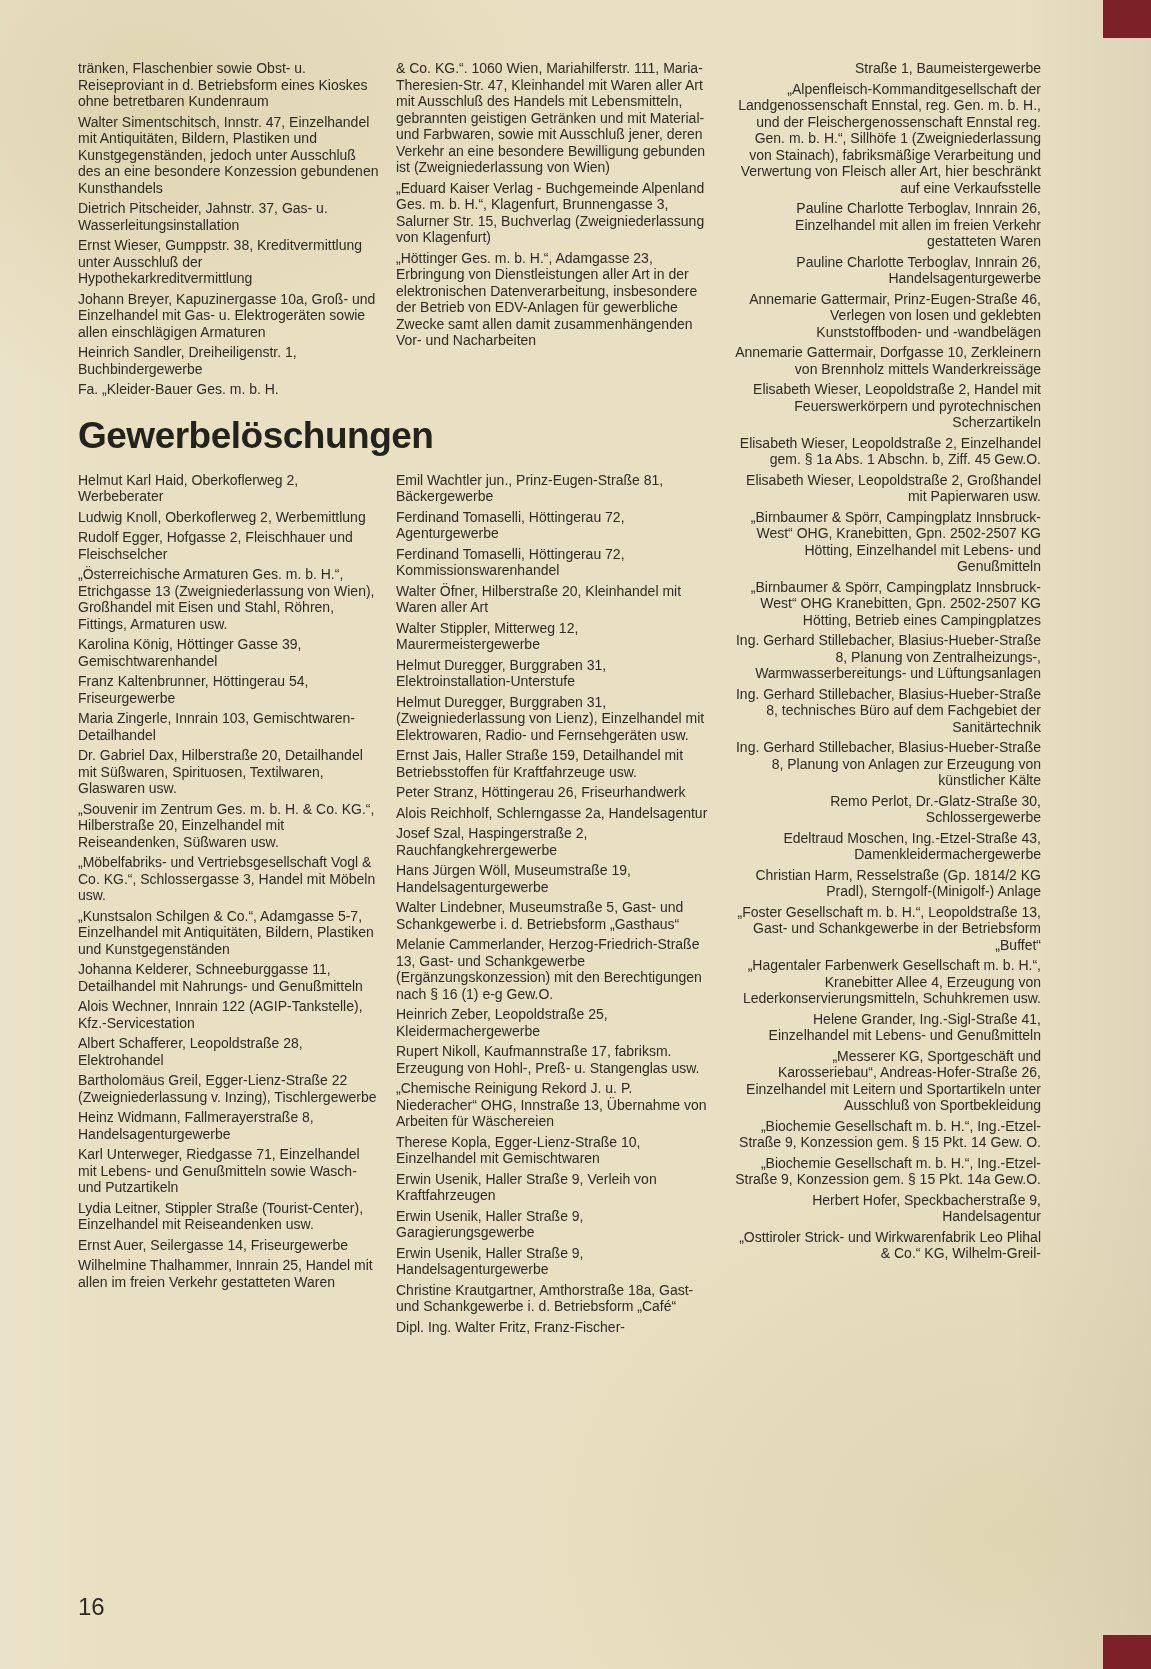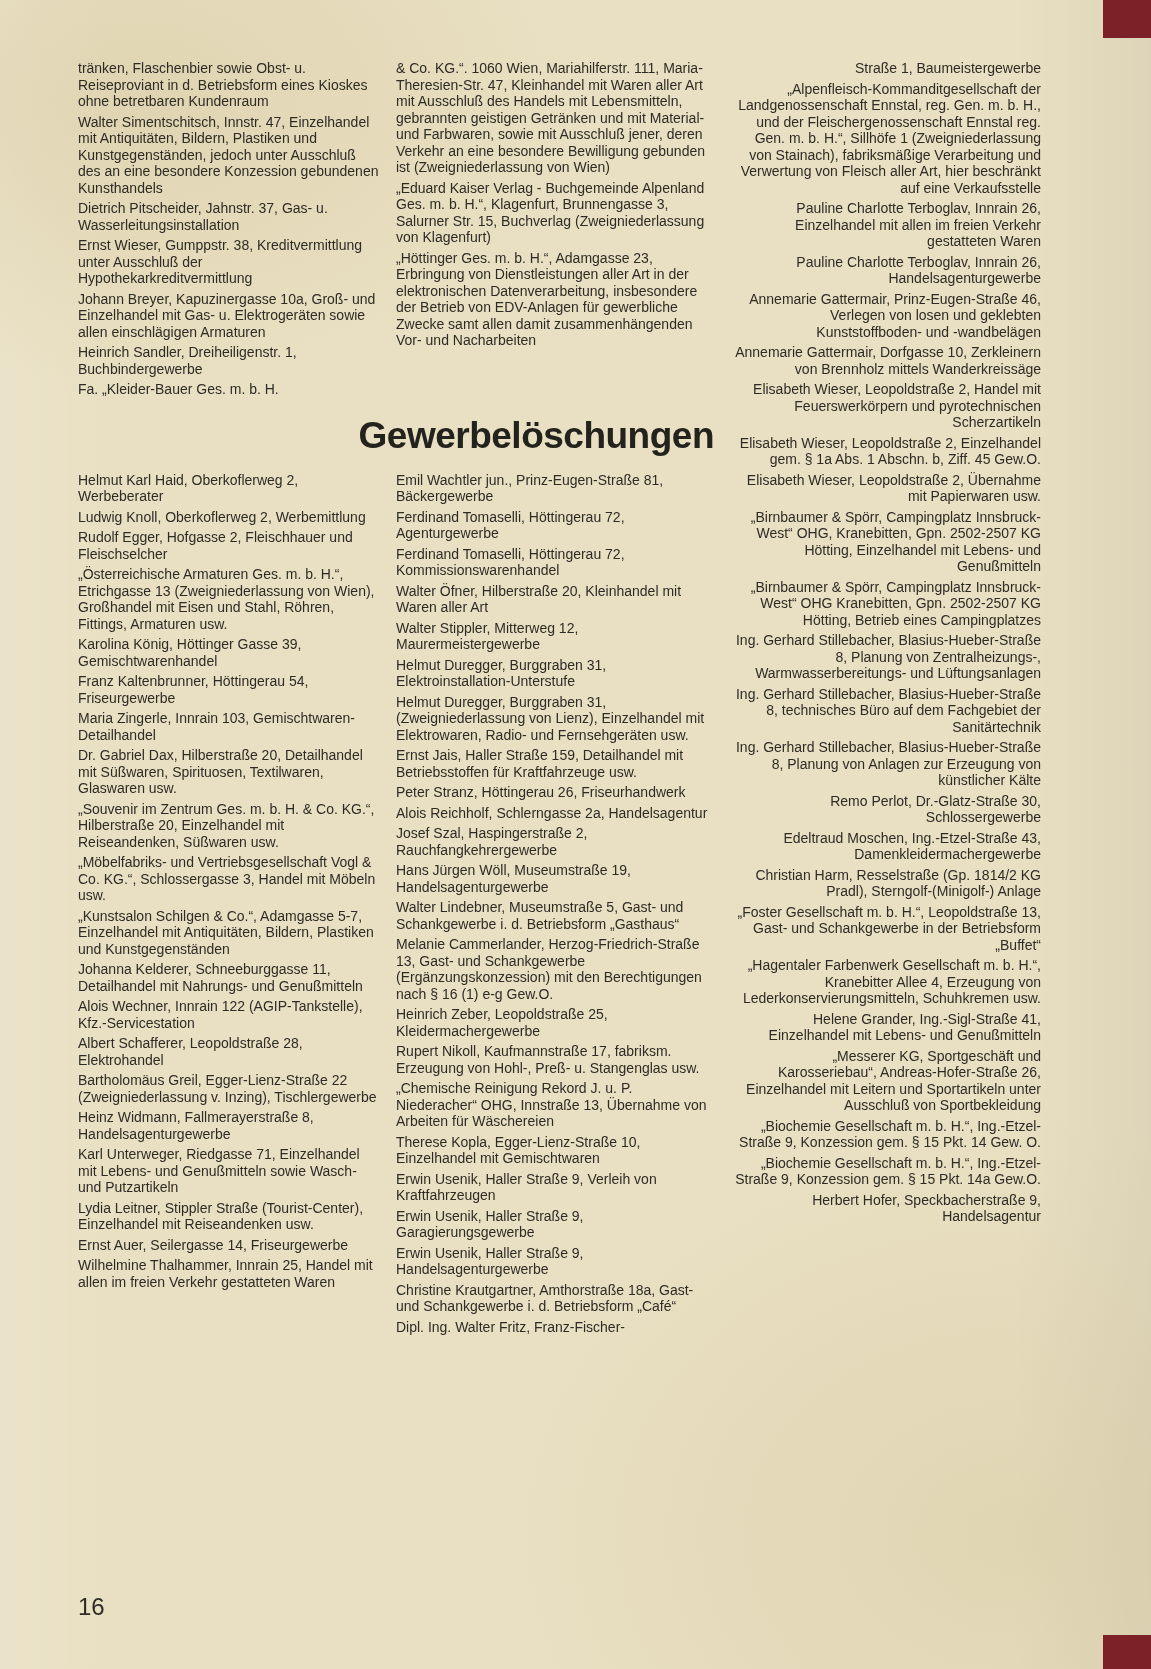--- a/index.html
+++ b/index.html
@@ -30,21 +30,21 @@
   .left-two { width:636px; flex:0 0 636px; }
   .row-top, .row-bottom { display:flex; gap:16px; align-items:flex-start; }
   .col-a { width:302px; flex:0 0 302px; }
   .col-b { width:318px; flex:0 0 318px; }
   .col-c { width:311px; flex:0 0 311px;text-align:right; }
 
   .col-a, .col-b, .col-c { font-size:14px; line-height:16.5px; }
   .entry { margin-bottom:4px; }
 
   .section-heading {
-    text-align:right;
+    text-align:left;
     font-size:37px;
     font-weight:700;
     letter-spacing:-0.5px;
     color:#24221d;
     padding:13px 0 15px 0;
   }
 
   .page-number {
     position:absolute; left:78px; bottom:48px;
     font-size:24px; color:#2e2b25;
@@ -135,35 +135,36 @@
 
     <div class="col-c">
         <p class="entry">Straße 1, Baumeistergewerbe</p>
         <p class="entry">„Alpenfleisch-Kommanditgesellschaft der Landgenossenschaft Ennstal, reg. Gen. m. b. H., und der Fleischergenossenschaft Ennstal reg. Gen. m. b. H.“, Sillhöfe 1 (Zweigniederlassung von Stainach), fabriksmäßige Verarbeitung und Verwertung von Fleisch aller Art, hier beschränkt auf eine Verkaufsstelle</p>
         <p class="entry">Pauline Charlotte Terboglav, Innrain 26, Einzelhandel mit allen im freien Verkehr gestatteten Waren</p>
         <p class="entry">Pauline Charlotte Terboglav, Innrain 26, Handelsagenturgewerbe</p>
         <p class="entry">Annemarie Gattermair, Prinz-Eugen-Straße 46, Verlegen von losen und geklebten Kunststoffboden- und -wandbelägen</p>
         <p class="entry">Annemarie Gattermair, Dorfgasse 10, Zerkleinern von Brennholz mittels Wanderkreissäge</p>
         <p class="entry">Elisabeth Wieser, Leopoldstraße 2, Handel mit Feuerswerkörpern und pyrotechnischen Scherzartikeln</p>
         <p class="entry">Elisabeth Wieser, Leopoldstraße 2, Einzelhandel gem. § 1a Abs. 1 Abschn. b, Ziff. 45 Gew.O.</p>
-        <p class="entry">Elisabeth Wieser, Leopoldstraße 2, Übernahme mit Papierwaren usw.</p>
+        <p class="entry">Elisabeth Wieser, Leopoldstraße 2, Großhandel mit Papierwaren usw.</p>
         <p class="entry">„Birnbaumer &amp; Spörr, Campingplatz Innsbruck-West“ OHG, Kranebitten, Gpn. 2502-2507 KG Hötting, Einzelhandel mit Lebens- und Genußmitteln</p>
         <p class="entry">„Birnbaumer &amp; Spörr, Campingplatz Innsbruck-West“ OHG Kranebitten, Gpn. 2502-2507 KG Hötting, Betrieb eines Campingplatzes</p>
         <p class="entry">Ing. Gerhard Stillebacher, Blasius-Hueber-Straße 8, Planung von Zentralheizungs-, Warmwasserbereitungs- und Lüftungsanlagen</p>
         <p class="entry">Ing. Gerhard Stillebacher, Blasius-Hueber-Straße 8, technisches Büro auf dem Fachgebiet der Sanitärtechnik</p>
         <p class="entry">Ing. Gerhard Stillebacher, Blasius-Hueber-Straße 8, Planung von Anlagen zur Erzeugung von künstlicher Kälte</p>
         <p class="entry">Remo Perlot, Dr.-Glatz-Straße 30, Schlossergewerbe</p>
         <p class="entry">Edeltraud Moschen, Ing.-Etzel-Straße 43, Damenkleidermachergewerbe</p>
         <p class="entry">Christian Harm, Resselstraße (Gp. 1814/2 KG Pradl), Sterngolf-(Minigolf-) Anlage</p>
         <p class="entry">„Foster Gesellschaft m. b. H.“, Leopoldstraße 13, Gast- und Schankgewerbe in der Betriebsform „Buffet“</p>
         <p class="entry">„Hagentaler Farbenwerk Gesellschaft m. b. H.“, Kranebitter Allee 4, Erzeugung von Lederkonservierungsmitteln, Schuhkremen usw.</p>
         <p class="entry">Helene Grander, Ing.-Sigl-Straße 41, Einzelhandel mit Lebens- und Genußmitteln</p>
         <p class="entry">„Messerer KG, Sportgeschäft und Karosseriebau“, Andreas-Hofer-Straße 26, Einzelhandel mit Leitern und Sportartikeln unter Ausschluß von Sportbekleidung</p>
         <p class="entry">„Biochemie Gesellschaft m. b. H.“, Ing.-Etzel-Straße 9, Konzession gem. § 15 Pkt. 14 Gew. O.</p>
         <p class="entry">„Biochemie Gesellschaft m. b. H.“, Ing.-Etzel-Straße 9, Konzession gem. § 15 Pkt. 14a Gew.O.</p>
         <p class="entry">Herbert Hofer, Speckbacherstraße 9, Handelsagentur</p>
+        <p class="entry">„Osttiroler Strick- und Wirkwarenfabrik Leo Plihal &amp; Co.“ KG, Wilhelm-Greil-</p>
       </div>
 
   </div>
 
   <div class="page-number">16</div>
 
 </div>
 
 </body></html>

